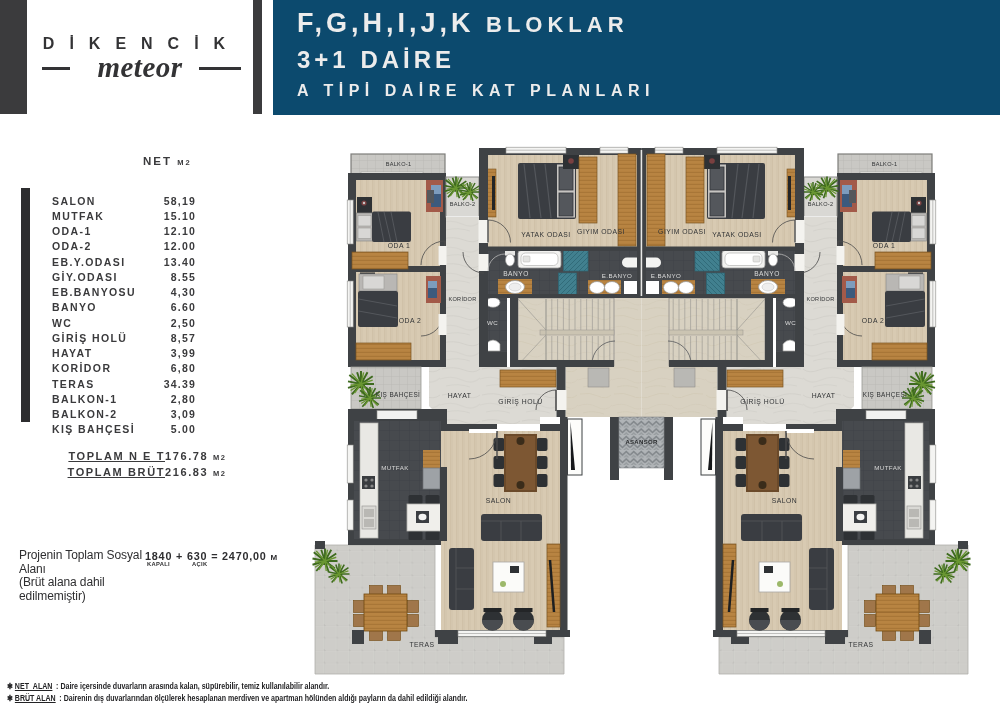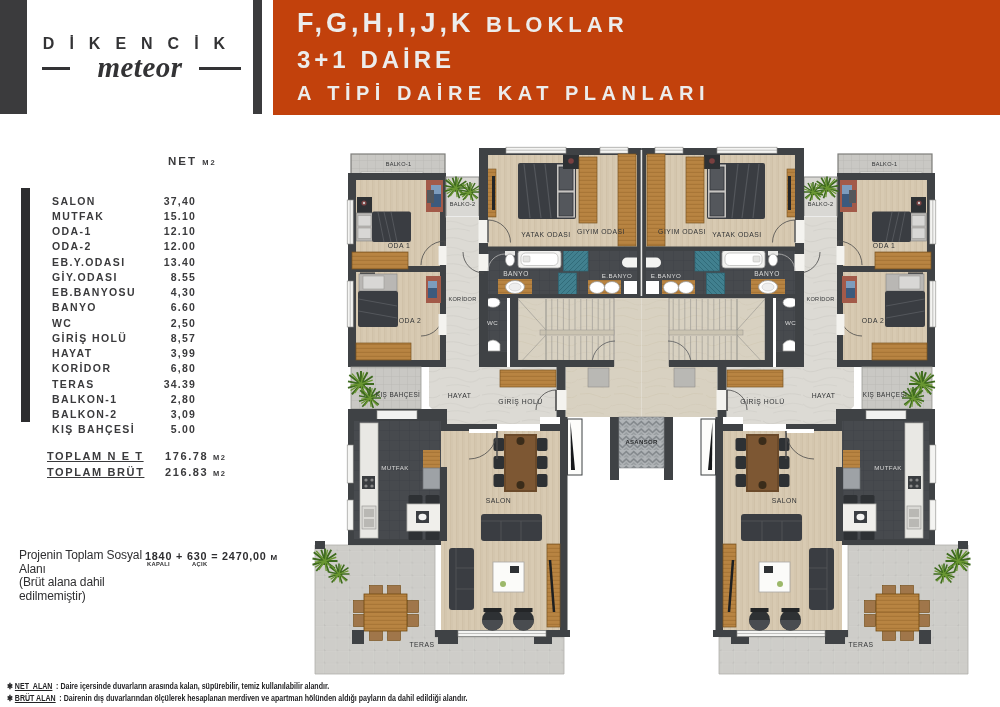--- a/index.html
+++ b/index.html
@@ -1,35 +1,35 @@
 <!DOCTYPE html>
 <html><head><meta charset="utf-8">
 <style>
 * { margin:0; padding:0; box-sizing:border-box; }
 html,body { width:1000px; height:707px; background:#fff; font-family:"Liberation Sans", sans-serif; overflow:hidden; }
 .abs { position:absolute; }
 #hdr-left { left:0; top:0; width:27px; height:114px; background:#3b3b3d; }
 #hdr-bar { left:253px; top:0; width:9px; height:114px; background:#3b3b3d; }
-#hdr-main { left:273px; top:0; width:727px; height:115px; background:#c2410c; color:#ececec; }
+#hdr-main { left:273px; top:0; width:727px; height:115px; background:#0c4a6e; color:#ececec; }
 .h1 { position:absolute; left:24px; top:8px; font-size:27px; letter-spacing:4px; font-weight:bold; }
 .h1b { font-size:22px; letter-spacing:5px; }
 .h2 { position:absolute; left:24px; top:46px; font-size:24px; letter-spacing:4px; font-weight:bold; }
-.h3 { position:absolute; left:24px; top:82px; font-size:20px; letter-spacing:5.5px; font-weight:bold; }
+.h3 { position:absolute; left:24px; top:82px; font-size:16px; letter-spacing:5.5px; font-weight:bold; }
 #logo { left:27px; top:0; width:226px; height:114px; }
 #logo .dk { position:absolute; left:0px; top:35px; width:214px; text-align:center; font-size:16px; letter-spacing:15px; font-weight:bold; color:#333335; text-indent:15px; }
 #logo .mt { position:absolute; left:0; top:51px; width:226px; text-align:center; font-size:29px; font-style:italic; font-weight:bold; color:#333335; letter-spacing:0.5px;font-family:Liberation Serif, serif; }
 #logo .ln { position:absolute; top:67px; height:2.6px; background:#333335; width:28px; }
-#nets { left:143px; top:155px; font-size:11.5px; font-weight:bold; color:#3a3a3c; letter-spacing:2px;margin-left:25px;}
+#nets { left:143px; top:155px; font-size:11.5px; font-weight:bold; color:#3a3a3c; letter-spacing:2px;}
 #nets span { font-size:7.5px; }
 #tbl { left:52px; top:194.5px; width:144px; color:#3a3a3c; }
 .row { display:flex; justify-content:space-between; height:15.25px; font-size:10.5px; font-weight:bold; letter-spacing:1.4px; }
 .row .vl { letter-spacing:1.2px; }
 #vbar { left:21px; top:188px; width:9px; height:234px; background:#2d2d2f; }
 #tot { left:47px; top:450px; width:210px; color:#3a3a3c; font-weight:bold; }
-.trow { display:flex; height:16px; font-size:11px; letter-spacing:1.6px; }
+.trow { display:flex; height:16px; font-size:11px; letter-spacing:1.6px;text-align:right; }
 .trow .tl { width:118px; }
 .tm2 { font-size:7.5px; }
 #proj { left:19px; top:549px; width:128px; font-size:12px; color:#2e2e30; line-height:13.5px; letter-spacing:-0.1px; }
 #formula { left:145px; top:550px; font-size:10.8px; font-weight:bold; color:#2e2e30; letter-spacing:0.8px; }
 #formula .sub { position:absolute; font-size:5.8px; letter-spacing:0.3px; top:11px; }
 #foot { left:7px; top:681px; font-size:8.2px; font-weight:bold; color:#232325; line-height:11.6px; width:1150px; transform:scale(0.86,1); transform-origin:0 0; }
 #foot u { margin-right:2px; }
 svg text { font-family:"Liberation Sans", sans-serif; }
 </style></head>
 <body>
@@ -58,21 +58,21 @@
   <div class="h3">A TİPİ DAİRE KAT PLANLARI</div>
 </div>
 
 <div class="abs" id="nets">NET <span>M2</span></div>
 
 <div class="abs" id="vbar"></div>
 
 <div class="abs" id="tbl">
     <div class="row">
       <span class="lb">SALON</span>
-      <span class="vl">37,40</span>
+      <span class="vl">58,19</span>
     </div>
     <div class="row">
       <span class="lb">MUTFAK</span>
       <span class="vl">15.10</span>
     </div>
     <div class="row">
       <span class="lb">ODA-1</span>
       <span class="vl">12.10</span>
     </div>
     <div class="row">

